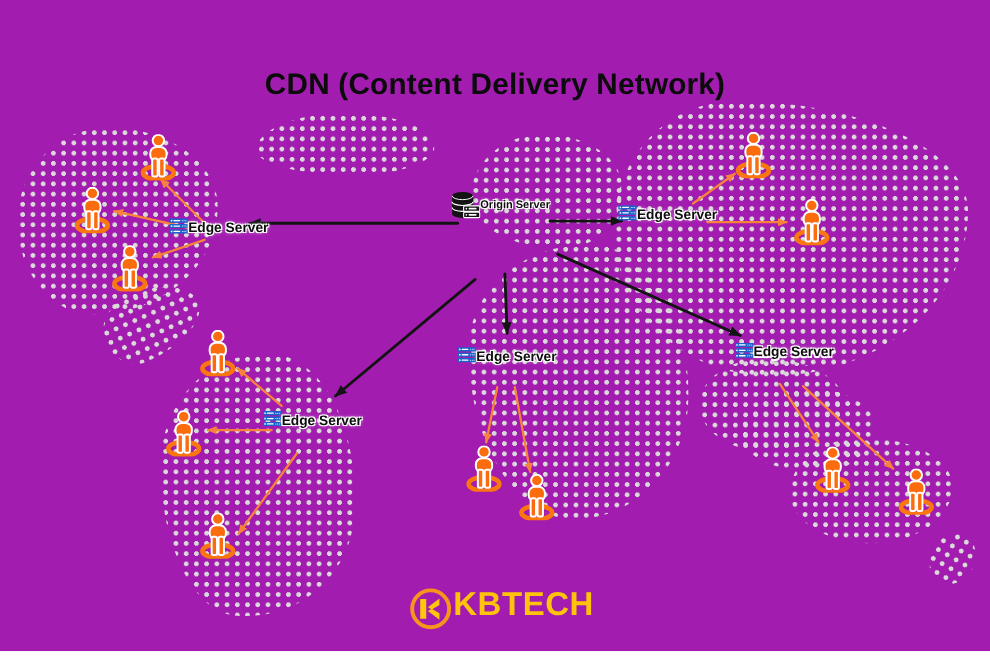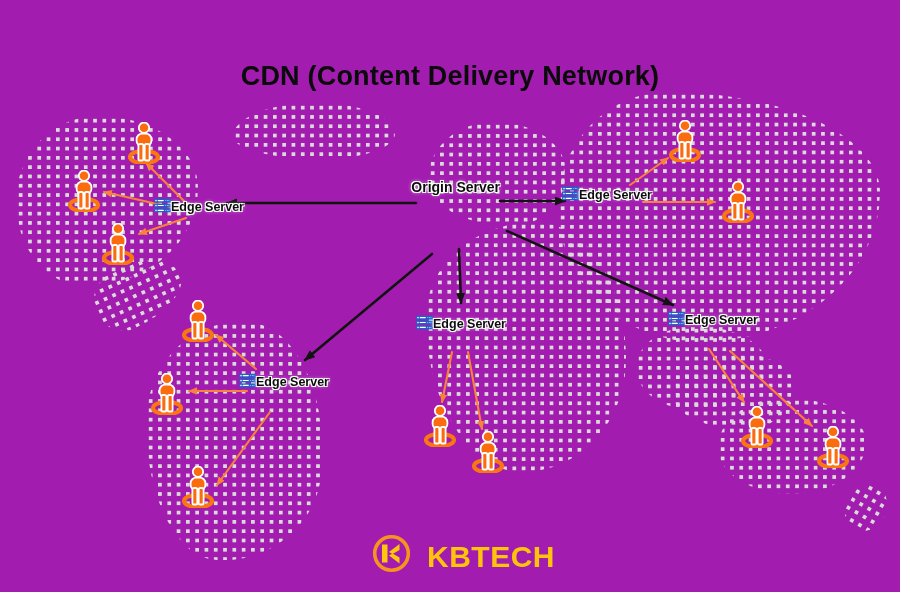--- a/index.html
+++ b/index.html
@@ -23,27 +23,27 @@
 
   .title{position:absolute;left:0;top:61px;width:100%;text-align:center;
          font-size:27px;font-weight:800;color:#0b0b0b;letter-spacing:.2px;}
 
   .arrows{position:absolute;left:0;top:0;}
 
   .node{position:absolute;display:flex;align-items:center;width:90px;}
   .nlabel{font-weight:700;font-size:12.5px;color:#0d0d0d;white-space:nowrap;margin-top:3px;
           text-shadow:-1px -1px 0 #fff,1px -1px 0 #fff,-1px 1px 0 #fff,1px 1px 0 #fff,0 0 4px #fff;}
   .origin-node{left:410px;top:149px;}
-  .origin-node .nlabel{font-size:14px;margin-top:1px;}
+  .origin-node .nlabel{font-size:10px;margin-top:1px;}
   .e1{left:154px;top:192px;} .e2{left:562px;top:180px;} .e3{left:416px;top:309px;}
   .e4{left:239px;top:367px;} .e5{left:668px;top:305px;}
 
   .user{position:absolute;width:38px;height:42px;}
 
-  .logo{position:absolute;left:371px;top:533px;display:flex;align-items:flex-end;gap:15px;}
+  .logo{position:absolute;left:371px;top:533px;display:flex;align-items:flex-start;gap:0;}
   .logo-text{font-size:30px;font-weight:800;color:#FFC30B;letter-spacing:.5px;}
 </style>
 </head>
 <body>
 
 <div class="canvas">
 
   <svg width="0" height="0" style="position:absolute" aria-hidden="true">
     <defs>
       <g id="user-g">

